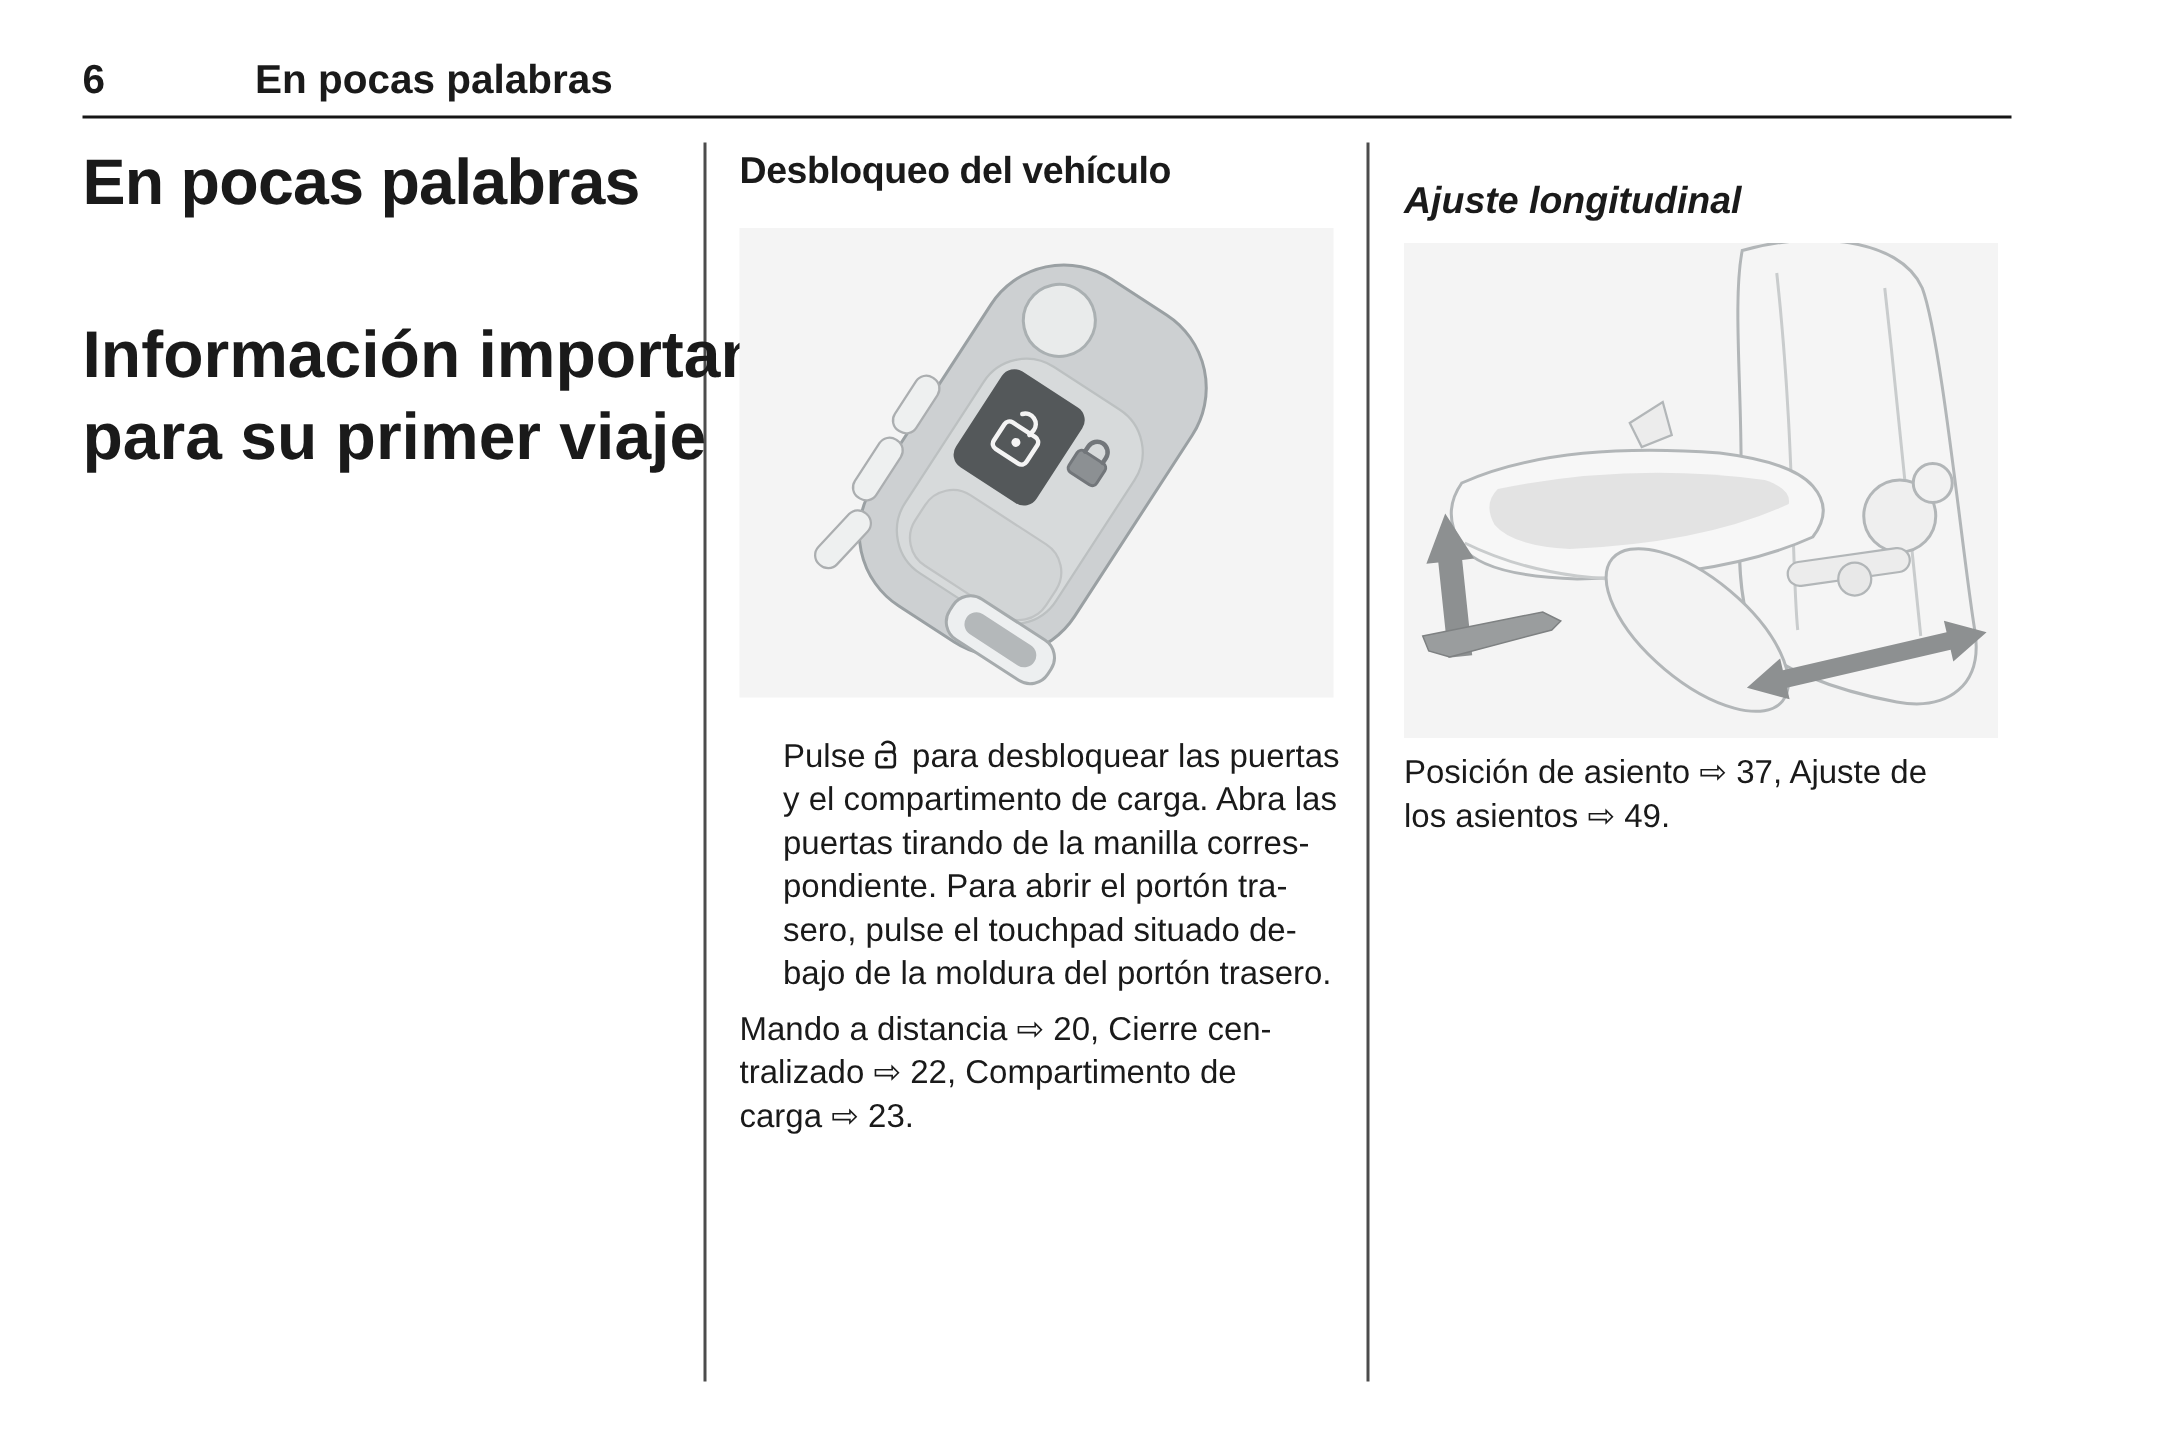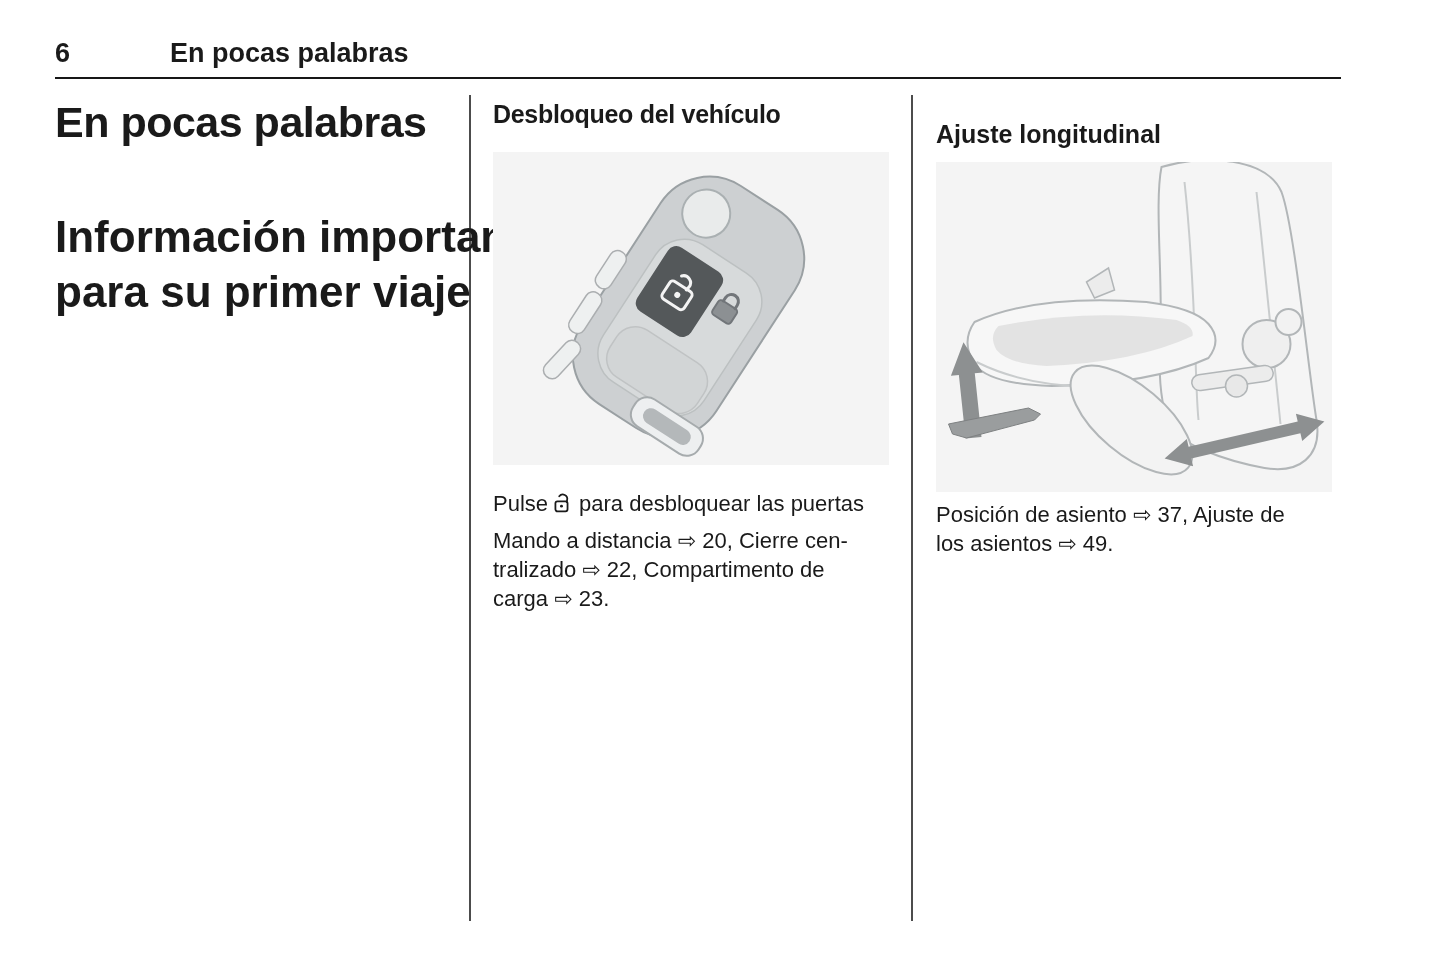--- a/index.html
+++ b/index.html
@@ -18,26 +18,26 @@
   .divider-2{left:911px;}
   
   .col{position:absolute;top:97px;}
   .col-left{left:55px;width:400px;}
   .col-mid{left:493px;width:400px;}
   .col-right{left:936px;width:400px;}
   h1,h2,h3,h4,p,figure{margin:0;padding:0;}
   .chapter-title{font-size:43px;font-weight:bold;line-height:50px;letter-spacing:-0.5px;}
   .chapter-subtitle{margin-top:62px;font-size:44px;font-weight:bold;line-height:55px;white-space:pre;}
   .col-heading{font-size:25px;font-weight:bold;line-height:34px;letter-spacing:-0.3px;}
-  .sub-heading{margin-top:22px;font-size:25px;font-weight:bold;line-height:30px;}
+  .sub-heading{margin-top:22px;font-size:25px;font-weight:bold;line-height:30px;font-style:italic;}
   .figure{background:#f4f4f4;overflow:hidden;}
   .key-figure{margin-top:21px;width:396px;height:313px;}
   .seat-figure{margin-top:13px;width:396px;height:330px;}
   .body{font-size:22px;line-height:29px;white-space:pre;}
-  .para-mid{margin-top:24px;}
+  .para-mid{margin-top:24px;margin-left:29px;}
   .para-right{margin-top:14px;}
   .refs{margin-top:8px;}
   .inline-icon{vertical-align:-3px;margin:0 5px;}
   .line{white-space:pre;}
 </style>
 </head>
 <body>
 
 <div class="page">
 
@@ -80,21 +80,25 @@
           <rect x="8" y="96" width="78" height="32" rx="14" fill="#edeff0" stroke="#a6abad" stroke-width="2"></rect>
           <rect x="20" y="104" width="54" height="16" rx="8" fill="#b4b8ba"></rect>
         </g>
       </svg>
     </figure>
 
     <p class="body para-mid"><span class="line">Pulse</span><svg class="inline-icon" viewBox="0 0 26 28" width="21" height="23">
           <rect x="3" y="12.5" width="15" height="12.5" rx="2.5" fill="none" stroke="#1a1a1a" stroke-width="2.2"></rect>
           <circle cx="10.5" cy="18.5" r="1.8" fill="#1a1a1a"></circle>
           <path d="M18,12.5 v-2.5 a5.5,5.5 0 0 0 -10.5,-2.5" fill="none" stroke="#1a1a1a" stroke-width="2.2" stroke-linecap="round" transform="rotate(12 13 8)"></path>
-        </svg><span class="line">para desbloquear las puertas</span></p>
+        </svg><span class="line">para desbloquear las puertas</span><span style="display:block">y el compartimento de carga. Abra las
+puertas tirando de la manilla corres-
+pondiente. Para abrir el portón tra-
+sero, pulse el touchpad situado de-
+bajo de la moldura del portón trasero.</span></p>
 
     <p class="body refs">Mando a distancia ⇨ 20, Cierre cen-
 tralizado ⇨ 22, Compartimento de
 carga ⇨ 23.</p>
   </section>
 
   <section class="col col-right">
     <h4 class="sub-heading">Ajuste longitudinal</h4>
 
     <figure class="figure seat-figure">

